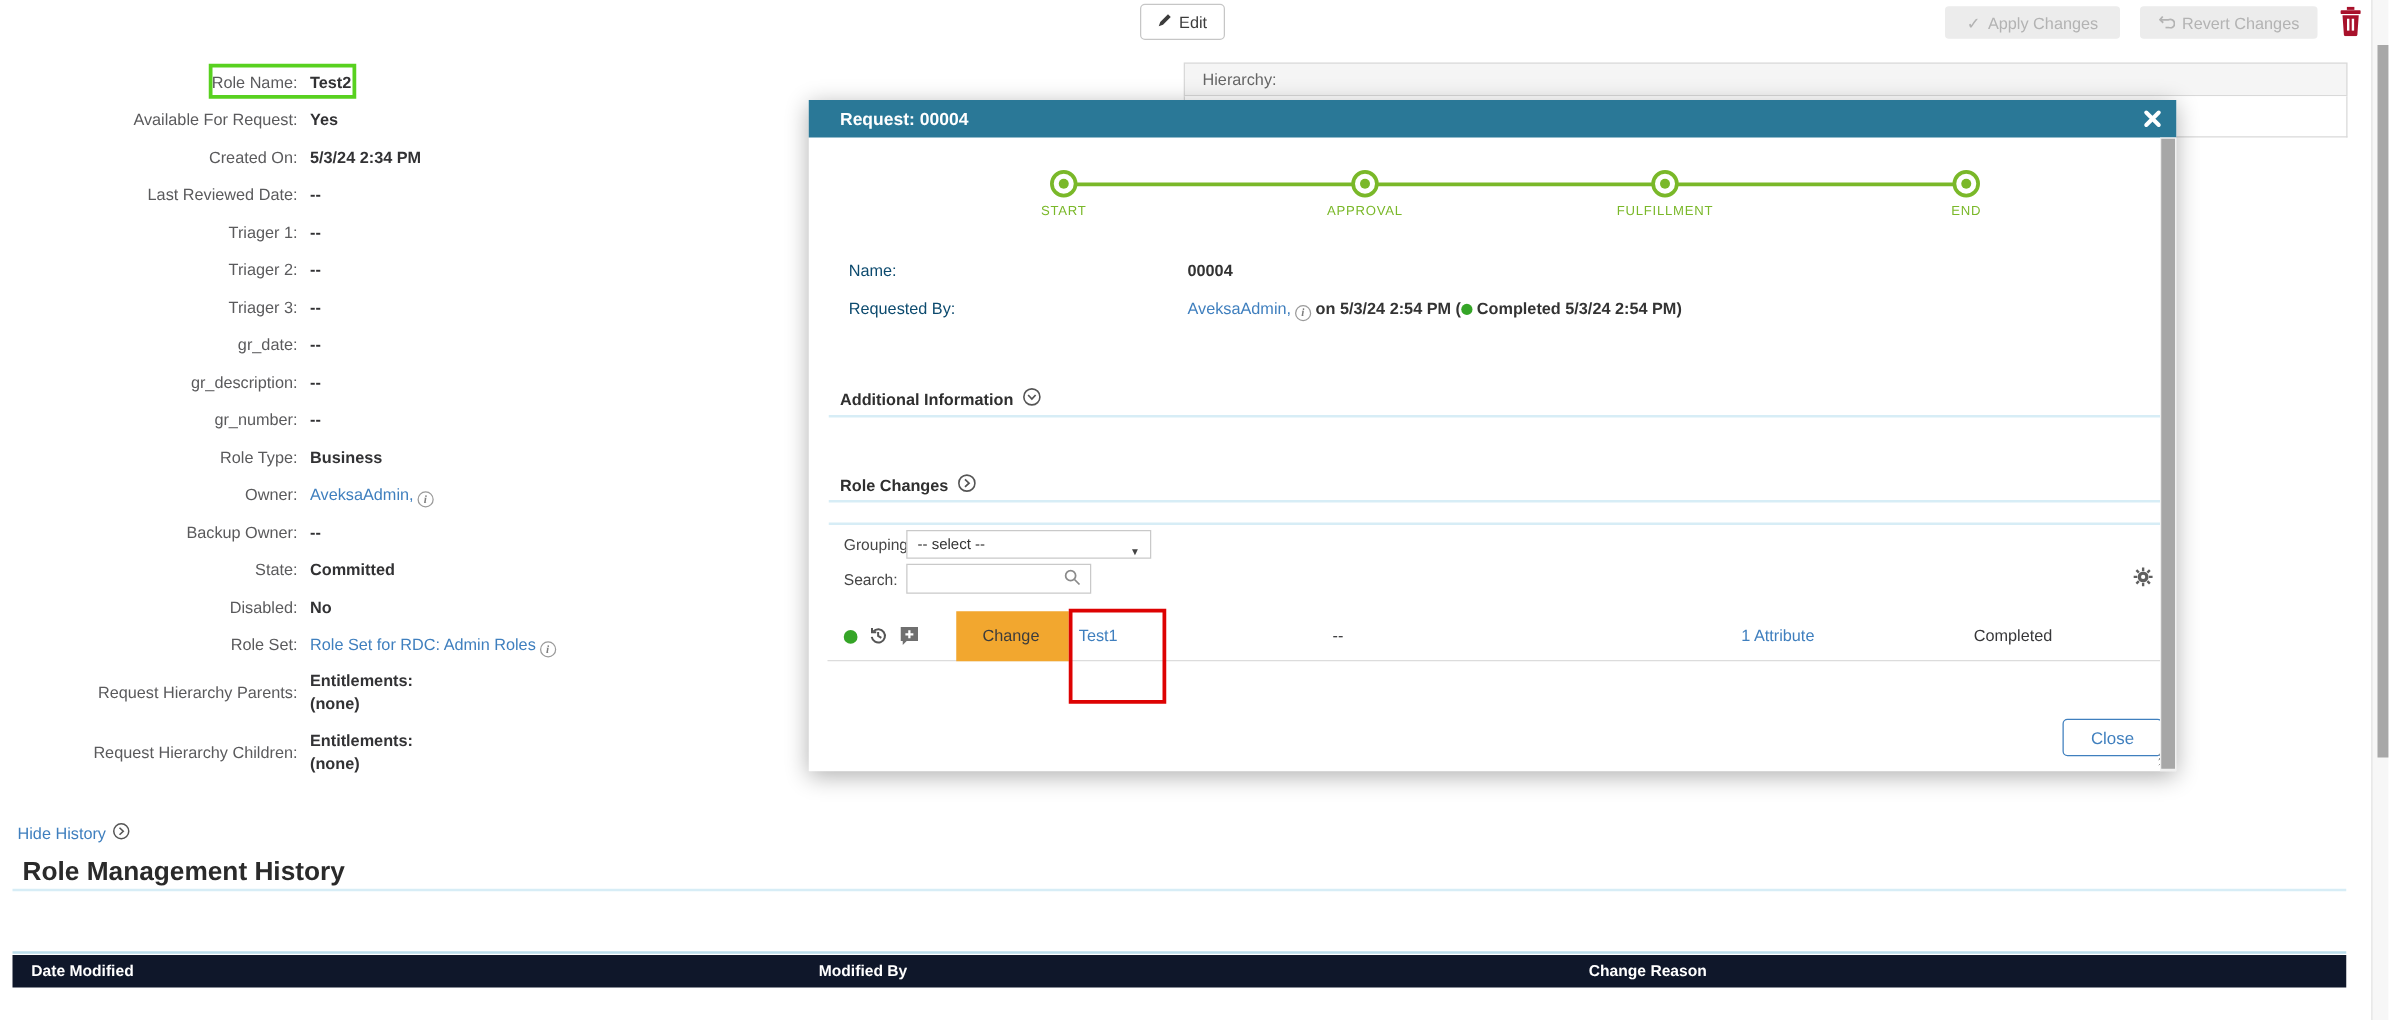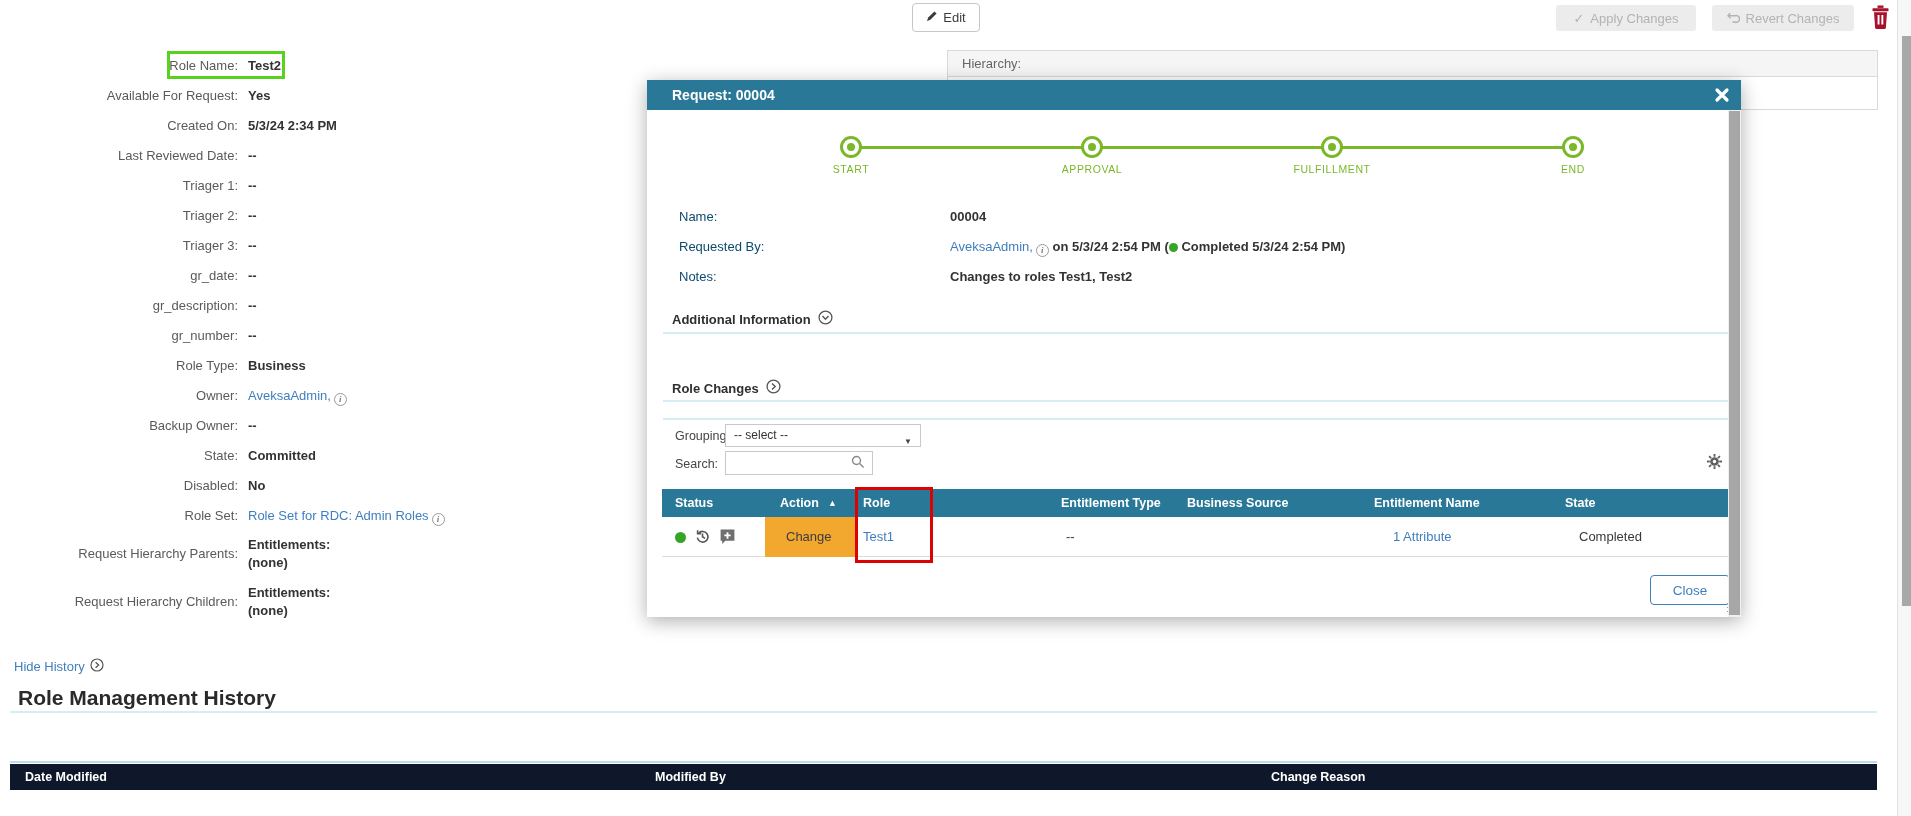--- a/index.html
+++ b/index.html
@@ -273,24 +273,20 @@
       <span class="m-label">Name:</span>
       <span class="m-value">00004</span>
     </div>
     <div class="m-row" style="top:158px; width:1040px">
       <span class="m-label">Requested By:</span>
       <span class="m-value">
         <a class="lnk">AveksaAdmin,</a><span class="info-i">i</span>
         <span>on 5/3/24 2:54 PM (</span><span class="dot-green"></span>
         <span>Completed 5/3/24 2:54 PM)</span>
       </span>
-    </div>
-    <div class="m-row" style="top:188px; width:1040px">
-      <span class="m-label">Notes:</span>
-      <span class="m-value">Changes to roles Test1, Test2</span>
     </div>
 
     <div class="sect-h" style="top:229px">
       <span>Additional Information</span>
       <span>
         <svg width="15" height="15" viewBox="0 0 14 14">
             <circle cx="7" cy="7" r="6" fill="none" stroke="#555" stroke-width="1.2"></circle>
             <path d="M4.2 5.6 l2.8 3 2.8-3" fill="none" stroke="#555" stroke-width="1.3"></path>
           </svg>
       </span>
@@ -333,29 +329,20 @@
             <line x1="12.6" y1="12.6" x2="14.7" y2="14.7"></line>
           <line x1="3.3" y1="14.7" x2="5.4" y2="12.6"></line>
             <line x1="12.6" y1="5.4" x2="14.7" y2="3.3"></line>
         </g>
         <circle cx="9" cy="9" r="4.6" fill="#5f5f5f"></circle>
           <circle cx="9" cy="9" r="1.8" fill="#fff"></circle>
       </svg>
     </button>
 
     <div class="m-table">
-      <div class="m-thead">
-        <div class="m-th" style="left:13px">Status</div>
-        <div class="m-th" style="left:118px"><span>Action</span><span class="sort-asc">▲</span></div>
-        <div class="m-th" style="left:201px">Role</div>
-        <div class="m-th" style="left:399px">Entitlement Type</div>
-        <div class="m-th" style="left:525px">Business Source</div>
-        <div class="m-th" style="left:712px">Entitlement Name</div>
-        <div class="m-th" style="left:903px">State</div>
-      </div>
       <div class="m-trow">
         <span class="status-dot"></span>
         <button class="icon-btn" style="left:32px">
           <svg width="17" height="17" viewBox="0 0 16 16">
             <path d="M3.2 9 a5 5 0 1 0 1.2-4.1" fill="none" stroke="#555" stroke-width="1.5"></path>
             <path d="M3.4 2.2 v3.2 h3.2" fill="none" stroke="#555" stroke-width="1.5"></path>
             <path d="M8 5.2 v3 l2.4 1.5" fill="none" stroke="#555" stroke-width="1.5"></path>
           </svg>
         </button>
         <button class="icon-btn" style="left:57px">

